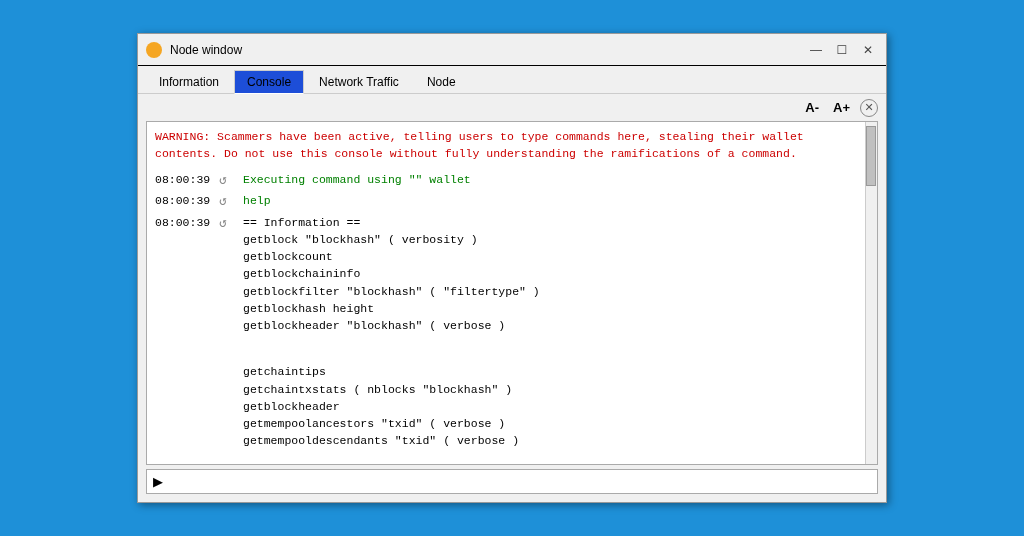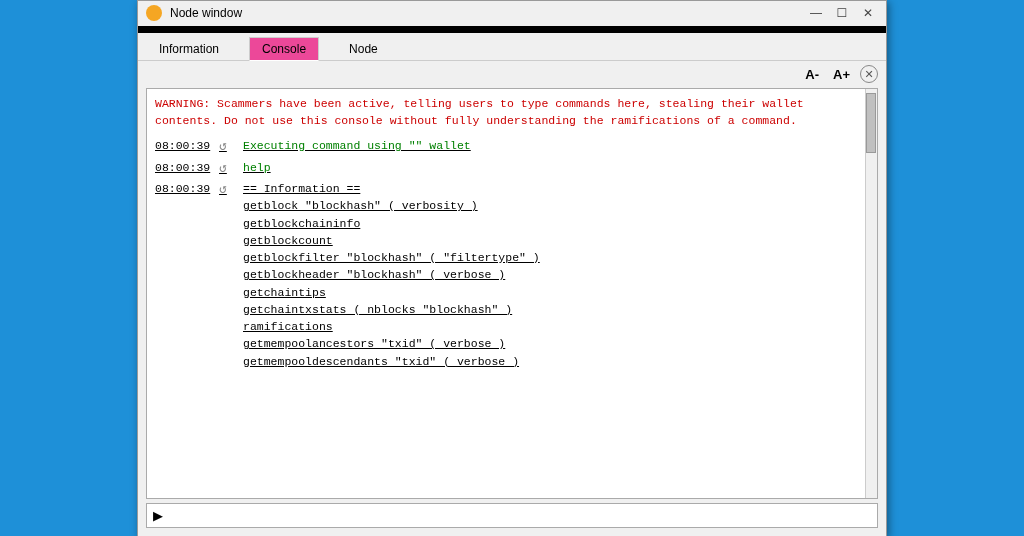--- a/index.html
+++ b/index.html
@@ -17,21 +17,21 @@
       background: #f0f0f0;
       border: 1px solid #999;
       box-shadow: 2px 2px 8px rgba(0,0,0,0.4);
     }
     .title-bar {
       background: #f0f0f0;
       height: 32px;
       display: flex;
       align-items: center;
       padding: 8px 8px;
-      border-bottom: 7px solid #000000;
+      border-bottom: 1px solid #000000;
       user-select: none;
     }
     .title-bar-icon {
       width: 16px;
       height: 16px;
       background: #f5a623;
       border-radius: 50%;
       margin-right: 8px;
       flex-shrink: 0;
     }
@@ -54,33 +54,33 @@
       color: #444;
       display: flex;
       align-items: center;
       justify-content: center;
     }
     .tab-bar {
       display: flex;
       background: #f0f0f0;
       border-bottom: 1px solid #ccc;
       padding: 4px 8px 0;
-      gap: 17px;
+      gap: 2px;
     }
     .tab {
       padding: 4px 12px;
       font-size: 12px;
       cursor: pointer;
       border: 1px solid transparent;
       border-bottom: none;
       background: #f0f0f0;
       color: #000;
     }
     .tab.active {
-      background: #ec4899;
+      background: #1d4ed8;
       border: 1px solid #ccc;
       border-bottom: 1px solid #fff;
       margin-bottom: -1px;
     }
     .toolbar {
       display: flex;
       justify-content: flex-end;
       align-items: center;
       padding: 4px 8px;
       background: #f0f0f0;
@@ -104,42 +104,41 @@
       align-items: center;
       justify-content: center;
       font-size: 11px;
       cursor: pointer;
       color: #555;
     }
     .console-area {
       background: #fff;
       margin: 0 8px 0 8px;
       border: 1px solid #aaa;
-      height: 411px;
+      height: 344px;
       overflow: hidden;
       position: relative;
       font-family: 'Courier New', Courier, monospace;
       font-size: 11.5px;
     }
     .console-content {
       height: 100%;
       overflow-y: scroll;
       padding: 6px 8px;
     }
     .warning-block {
       color: #cc0000;
       margin-bottom: 8px;
       line-height: 1.5;
     }
     .log-line {
       display: flex;
       align-items: flex-start;
       margin-bottom: 2px;
       line-height: 1.5;
-      text-decoration: underline;
     }
     .log-time {
       color: #000;
       min-width: 60px;
       font-size: 11.5px;
     }
     .log-icon {
       min-width: 20px;
       color: #888;
       font-size: 13px;
@@ -203,20 +202,21 @@
     <div class="title-bar-controls">
       <button class="title-btn">—</button>
       <button class="title-btn">☐</button>
       <button class="title-btn">✕</button>
     </div>
   </div>
 
   <div class="tab-bar">
     <div class="tab">Information</div>
     <div class="tab active">Console</div>
+    <div class="tab">Network Traffic</div>
     <div class="tab">Node</div>
   </div>
 
   <div class="toolbar">
     <button class="font-btn">A-</button>
     <button class="font-btn">A+</button>
     <div class="close-circle">✕</div>
   </div>
 
   <div class="console-area">
@@ -236,27 +236,28 @@
         <span class="log-text">help</span>
       </div>
 
       <div class="log-line">
         <span class="log-time">08:00:39</span>
         <span class="log-icon">↺</span>
         <div>
           <span class="log-text plain">== Information ==</span>
           <div id="cmd-list">
               <span class="log-text plain" style="display: block; line-height: 1.5;">getblock "blockhash" ( verbosity )</span>
+              <span class="log-text plain" style="display: block; line-height: 1.5;">getblockcount</span>
               <span class="log-text plain" style="display: block; line-height: 1.5;">getblockchaininfo</span>
-              <span class="log-text plain" style="display: block; line-height: 1.5;">getblockcount</span>
               <span class="log-text plain" style="display: block; line-height: 1.5;">getblockfilter "blockhash" ( "filtertype" )</span>
+              <span class="log-text plain" style="display: block; line-height: 1.5;">getblockhash height</span>
               <span class="log-text plain" style="display: block; line-height: 1.5;">getblockheader "blockhash" ( verbose )</span>
-              <span class="log-text plain" style="display: block; line-height: 1.5;">getchaintips</span>
+              <span class="log-text plain" style="display: block; line-height: 1.5; margin-top: 29px;">getchaintips</span>
               <span class="log-text plain" style="display: block; line-height: 1.5;">getchaintxstats ( nblocks "blockhash" )</span>
-              <span class="log-text plain" style="display: block; line-height: 1.5;">ramifications</span>
+              <span class="log-text plain" style="display: block; line-height: 1.5;">getblockheader</span>
               <span class="log-text plain" style="display: block; line-height: 1.5;">getmempoolancestors "txid" ( verbose )</span>
               <span class="log-text plain" style="display: block; line-height: 1.5;">getmempooldescendants "txid" ( verbose )</span>
             </div>
         </div>
       </div>
     </div>
     <div class="scrollbar-track">
       <div class="scrollbar-thumb"></div>
     </div>
   </div>

